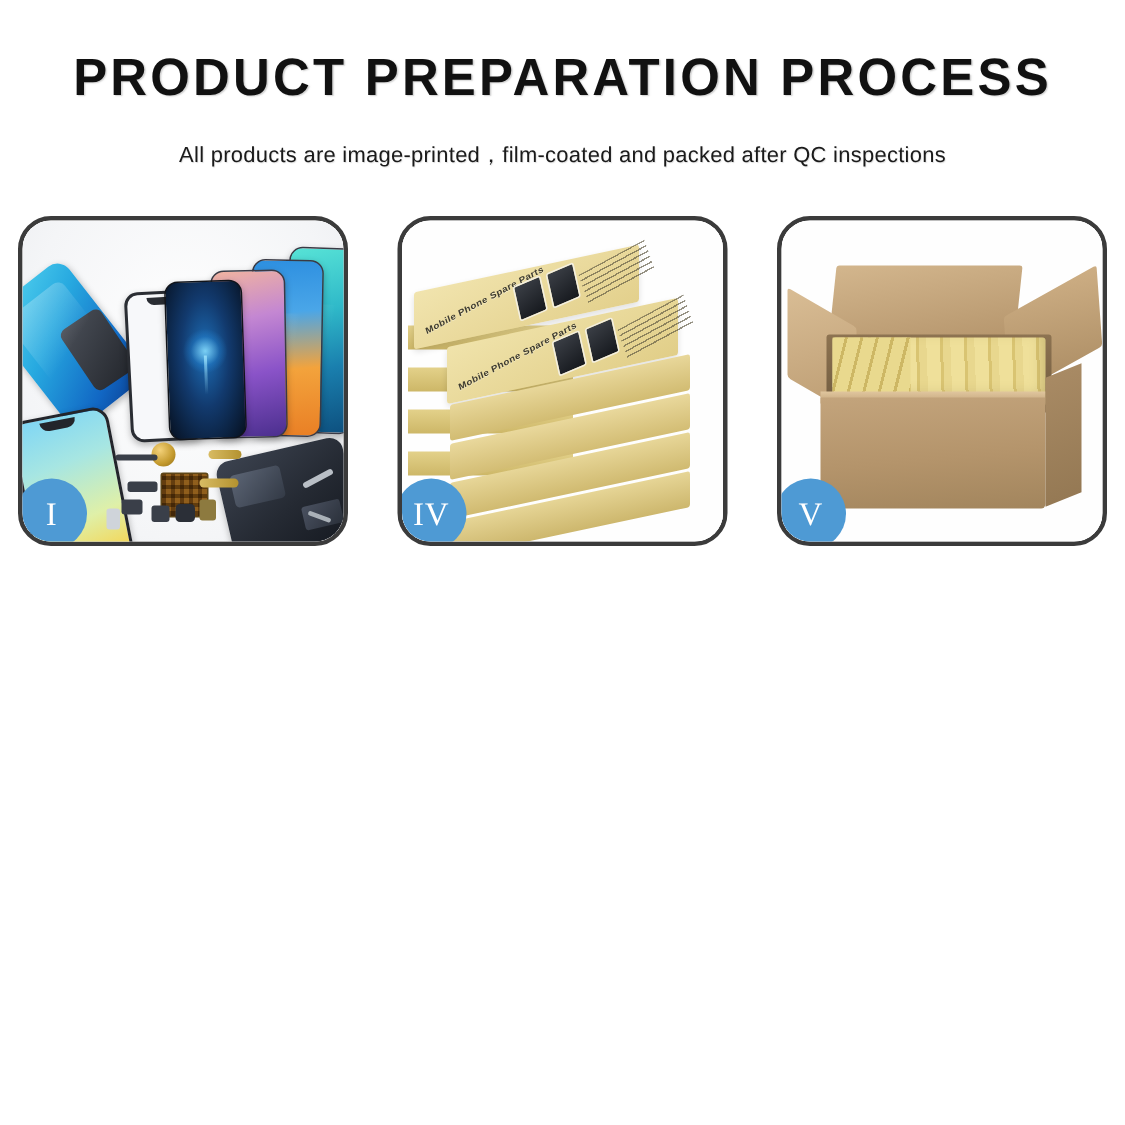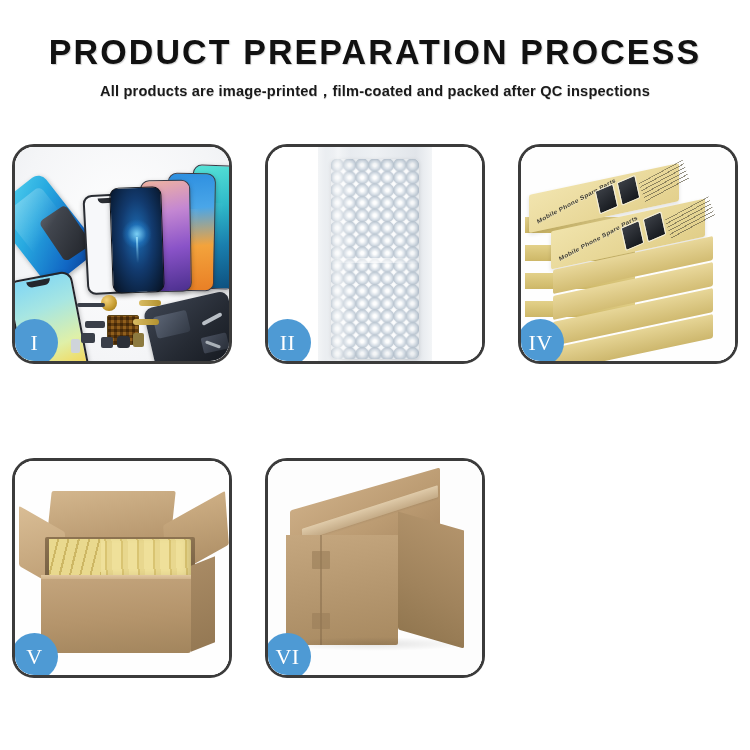--- a/index.html
+++ b/index.html
@@ -14,21 +14,21 @@
   
   #header{width:750px;padding-top:34px;text-align:center;}
   #title{
     font-size:35px;font-weight:700;color:#111;
     letter-spacing:2.2px;line-height:1;
     transform:scaleX(0.97);
     text-shadow:1px 1px 1px rgba(170,170,170,.55);
     white-space:nowrap;
   }
   #subtitle{
-    margin-top:13px;font-size:14.6px;color:#1a1a1a;font-weight:700;
+    margin-top:25px;font-size:14.6px;color:#1a1a1a;font-weight:400;
     letter-spacing:.2px;white-space:nowrap;
     text-shadow:0.5px 0.5px 0.6px rgba(190,190,190,.5);
   }
 
   
   #grid{
     position:absolute;left:12px;top:144px;
     width:726px;
     display:grid;
     grid-template-columns:220px 220px 220px;
@@ -264,30 +264,20 @@
       <div class="part" style="left:118px;top:186px;width:11px;height:14px;border-radius:2px;background:#8d7a3f;"></div>
       <div class="part" style="left:56px;top:192px;width:9px;height:14px;border-radius:2px;background:#cfd4da;"></div>
       <div class="part" style="left:186px;top:170px;width:22px;height:4px;background:#b9bfc6;transform:rotate(-28deg);"></div>
       <div class="part" style="left:190px;top:196px;width:16px;height:3px;background:#aab1b8;transform:rotate(20deg);"></div>
 
       <div class="board"></div>
     </div>
     <div class="badge">I</div>
   </div>
 
-  <div class="panel">
-    <div class="stage">
-      <div class="p2bg"></div>
-      <div class="bw-outer"></div>
-      <div class="bw-inner"></div>
-      <div class="bw-seam"></div>
-      <div class="bw-gloss"></div>
-    </div>
-    <div class="badge">II</div>
-  </div>
 
 
   <div class="panel">
     <div class="stage">
       <div class="p4bg"></div>
       <div class="stackwrap">
 
         <div class="kbox" style="left:0px;top:46px;width:110px;height:26px;">
           <div class="side"></div>
           </div>
@@ -339,28 +329,14 @@
       <div class="c5-inner"></div>
       <div class="c5-goods"></div>
       <div class="c5-goods2"></div>
       <div class="c5-rim"></div>
       <div class="c5-front"></div>
       <div class="c5-sideR"></div>
     </div>
     <div class="badge">V</div>
   </div>
 
-  <div class="panel">
-    <div class="stage">
-      <div class="p6bg"></div>
-      <div class="c6-top"></div>
-      <div class="c6-tape"></div>
-      <div class="c6-front"></div>
-      <div class="c6-side"></div>
-      <div class="c6-seam"></div>
-      <div class="c6-tab1"></div>
-      <div class="c6-tab2"></div>
-      <div class="c6-shadow"></div>
-    </div>
-    <div class="badge">VI</div>
-  </div>
 
 </div>
 
 </body></html>

